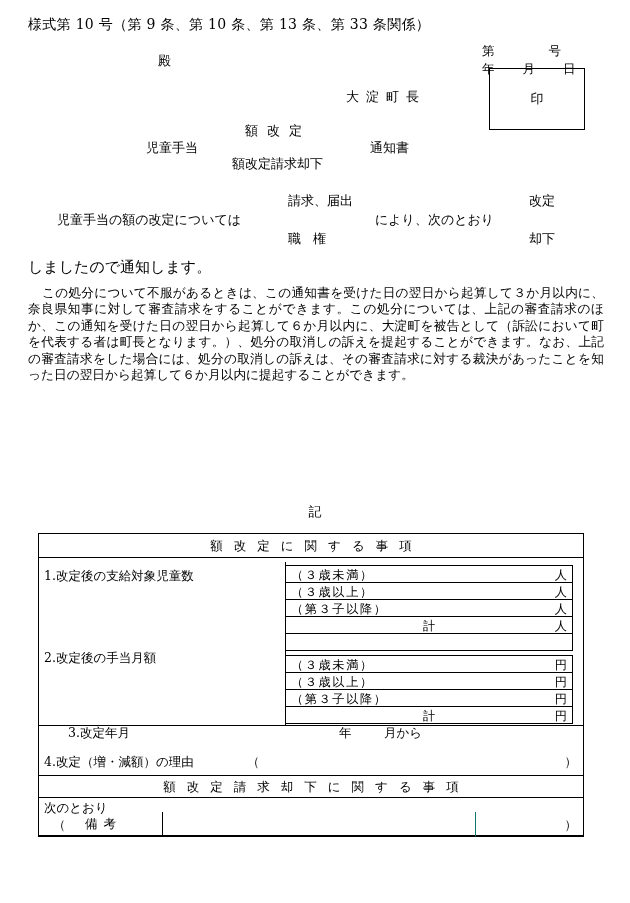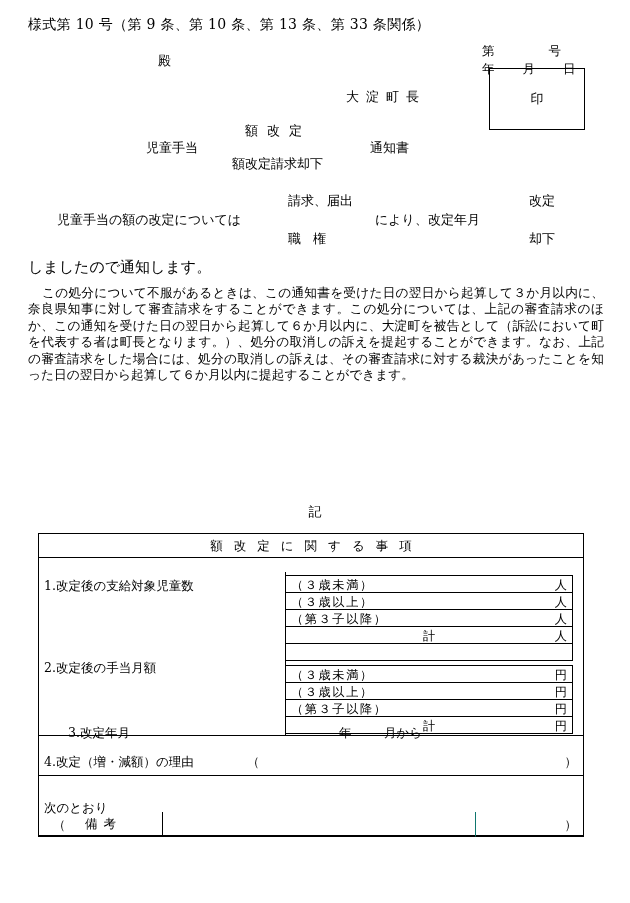--- a/index.html
+++ b/index.html
@@ -105,40 +105,40 @@
     <div id="title-left">児童手当</div>
     <div id="title-mid-top">額改定</div>
     <div id="title-mid-bot">額改定請求却下</div>
     <div id="title-right">通知書</div>
   </div>
 
   <div class="lead-wrap">
     <div id="lead-left">児童手当の額の改定については</div>
     <div id="lead-m-top">請求、届出</div>
     <div id="lead-m-bot">職権</div>
-    <div id="lead-mid">により、改定年月</div>
+    <div id="lead-mid">により、次のとおり</div>
     <div id="lead-r-top">改定</div>
     <div id="lead-r-bot">却下</div>
   </div>
 
   <div class="abs" id="lead-end">しましたので通知します。</div>
 
   <div class="body-block">
     <p class="para">この処分について不服があるときは、この通知書を受けた日の翌日から起算して３か月以内に、奈良県知事に対して審査請求をすることができます。この処分については、上記の審査請求のほか、この通知を受けた日の翌日から起算して６か月以内に、大淀町を被告として（訴訟において町を代表する者は町長となります。）、処分の取消しの訴えを提起することができます。なお、上記の審査請求をした場合には、処分の取消しの訴えは、その審査請求に対する裁決があったことを知った日の翌日から起算して６か月以内に提起することができます。</p>
   </div>
 
   <div class="abs" id="ki">記</div>
 
   <div id="form-table">
 
     <div class="trow bb" style="top:0;width:100%;height:24px;">
       <div class="sec-head">額改定に関する事項</div>
     </div>
 
-    <div class="trow bb" style="top:38px;width:100%;height:164px;">
+    <div class="trow bb" style="top:28px;width:100%;height:164px;">
 
       <div class="vline" style="left:246px;top:0;height:164px;"></div>
 
       <div class="abs lbl" style="left:5px;top:6px;">1.改定後の支給対象児童数</div>
       <div class="abs lbl" style="left:5px;top:88px;">2.改定後の手当月額</div>
 
       <div class="subgrid" style="top:3px;">
         <div class="subrow">
           <span class="lft">（３歳未満）</span>
           <span class="rgt">人</span>
@@ -183,20 +183,23 @@
       <div class="abs lbl" style="left:300px;top:3px;">年</div>
       <div class="abs lbl" style="left:345px;top:3px;">月から</div>
     </div>
 
     <div class="trow bb" style="top:214px;width:100%;height:28px;">
       <div class="abs lbl" style="left:5px;top:6px;">4.改定（増・減額）の理由</div>
       <div class="abs lbl" style="left:208px;top:6px;">（</div>
       <div class="abs lbl" style="right:6px;top:6px;">）</div>
     </div>
 
+    <div class="trow bb" style="top:242px;width:100%;height:22px;">
+      <div class="sec-head" style="height:22px;">額改定請求却下に関する事項</div>
+    </div>
 
     <div class="trow bb" style="top:264px;width:100%;height:38px;">
       <div class="abs lbl" style="left:5px;top:2px;">次のとおり</div>
       <div class="abs lbl" style="left:14px;top:19px;">（</div>
       <div class="abs lbl" style="right:6px;top:19px;">）</div>
     </div>
 
     <div class="trow" style="top:302px;width:100%;height:0;"></div>
   </div>
 

